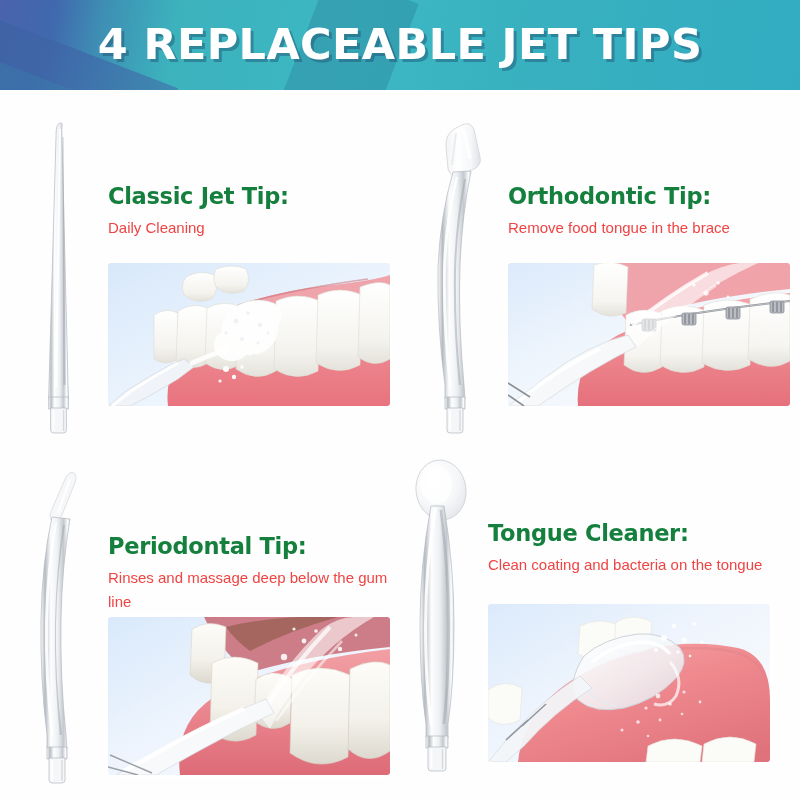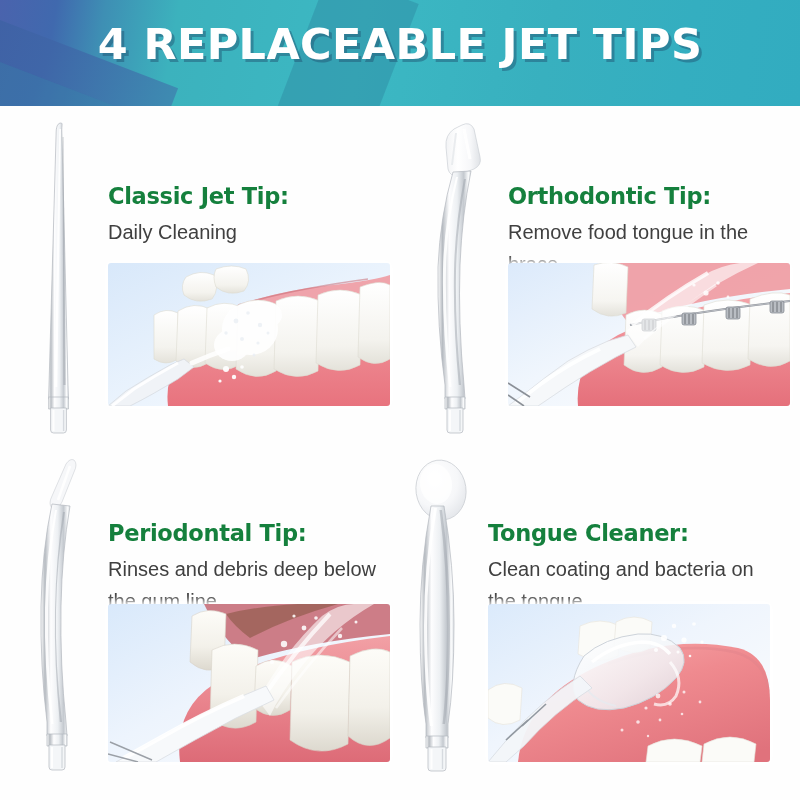--- a/index.html
+++ b/index.html
@@ -20,21 +20,21 @@
     background: #fefefe;
     overflow: hidden;
   }
 
   
   #header-banner {
     position: absolute;
     left: 0;
     top: 0;
     width: 800px;
-    height: 106px;
+    height: 90px;
     overflow: hidden;
     background: linear-gradient(100deg, #4a63ad 0%, #4069ae 7%, #3e8fb4 13%,
                  #3cb2bd 22%, #3cb8c3 45%, #38b0bf 68%, #34aec0 85%, #32acc0 100%);
   }
   .banner-diag {
     position: absolute;
     top: -30px;
     width: 180px;
     height: 170px;
     transform: rotate(24deg);
@@ -79,21 +79,21 @@
   }
 
   
   .tip-cell {
     position: absolute;
     width: 400px;
     height: 355px;
   }
   #tip-cell-0 { left: 0px;   top: 95px;  }
   #tip-cell-1 { left: 400px; top: 95px;  }
-  #tip-cell-2 { left: 0px;   top: 432px; padding-left: 30px; }
+  #tip-cell-2 { left: 0px;   top: 445px; padding-left: 30px; }
   #tip-cell-3 { left: 380px; top: 432px; }
 
   
   .nozzle-art {
     position: absolute;
     left: 18px;
     top: 22px;
     width: 90px;
     height: 320px;
   }
@@ -110,23 +110,23 @@
     font-family: "DejaVu Sans", sans-serif;
     font-weight: bold;
     font-size: 22.5px;
     letter-spacing: -0.3px;
     color: #15803d;
     margin: 0 0 7px 0;
     white-space: nowrap;
   }
   .tip-desc {
     font-family: "Liberation Sans", sans-serif;
-    font-size: 20px;
+    font-size: 15px;
     line-height: 1.62;
-    color: #404040;
+    color: #ef4444;
     margin: 0;
   }
 
   
   .tip-photo {
     position: absolute;
     left: 108px;
     width: 282px;
     height: 143px;
     border-radius: 3px;
@@ -365,21 +365,21 @@
         <path d="M47 58 Q39 104 38 156 Q37 212 44 268 L41.8 268 Q36 210 37 156 Q38 104 45 58 Z" fill="#9ea4ab" opacity="0.5"></path>
         <path d="M29 280 L49 280 L49 292 L29 292 Z" fill="url(#clrTube3)" stroke="#b3b8bf" stroke-width="0.7"></path>
         <path d="M31 291 L47 291 L47 313 Q47 316 44 316 L34 316 Q31 316 31 313 Z" fill="#f4f6f8" stroke="#b3b8bf" stroke-width="0.7"></path>
         <path d="M34 293 L34 314" stroke="#ffffff" stroke-width="2" opacity="0.95"></path>
         <path d="M44 293 L44 314" stroke="#cfd4d9" stroke-width="1.4" opacity="0.8"></path>
       </svg>
     </div>
 
     <div class="tip-text">
       <p class="tip-heading">Periodontal Tip:</p>
-      <p class="tip-desc">Rinses and debris deep below the gum line</p>
+      <p class="tip-desc">Rinses and massage deep below the gum line</p>
     </div>
 
     <div class="tip-photo photo-row2">
       <svg viewBox="0 0 282 158" preserveAspectRatio="none" xmlns="http://www.w3.org/2000/svg">
         <defs>
           <linearGradient id="bg3" x1="0" y1="0" x2="1" y2="1">
             <stop offset="0%" stop-color="#d9e9fb"></stop>
             <stop offset="45%" stop-color="#edf4fd"></stop>
             <stop offset="100%" stop-color="#fdfdfd"></stop>
           </linearGradient>

